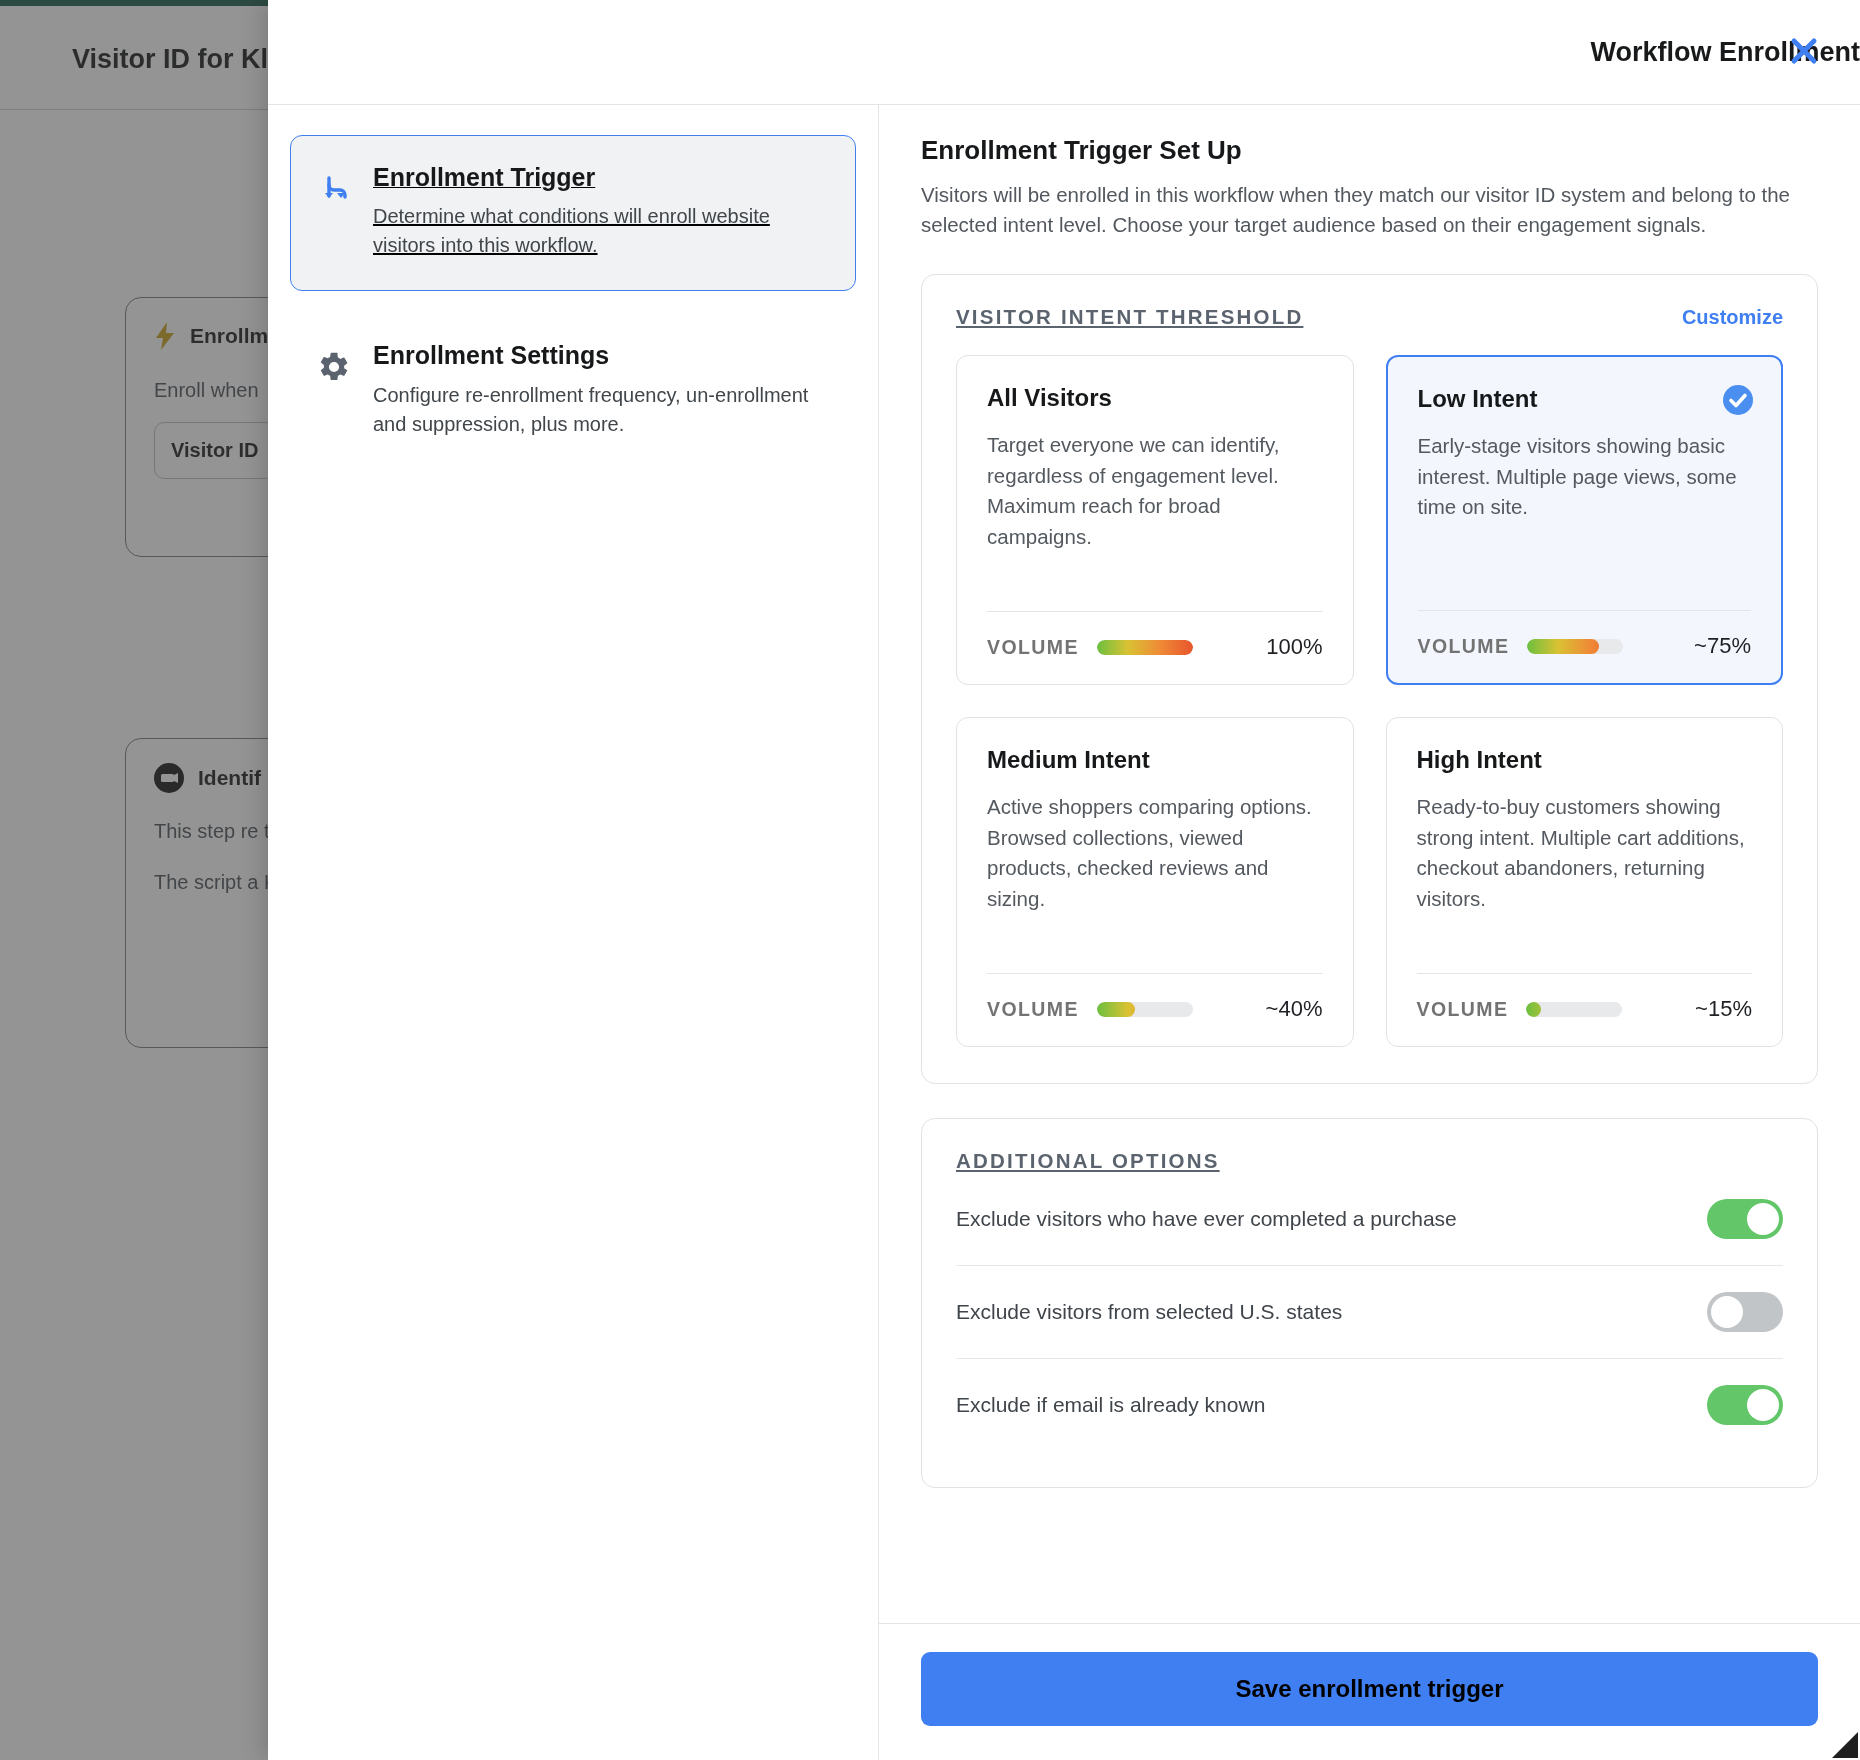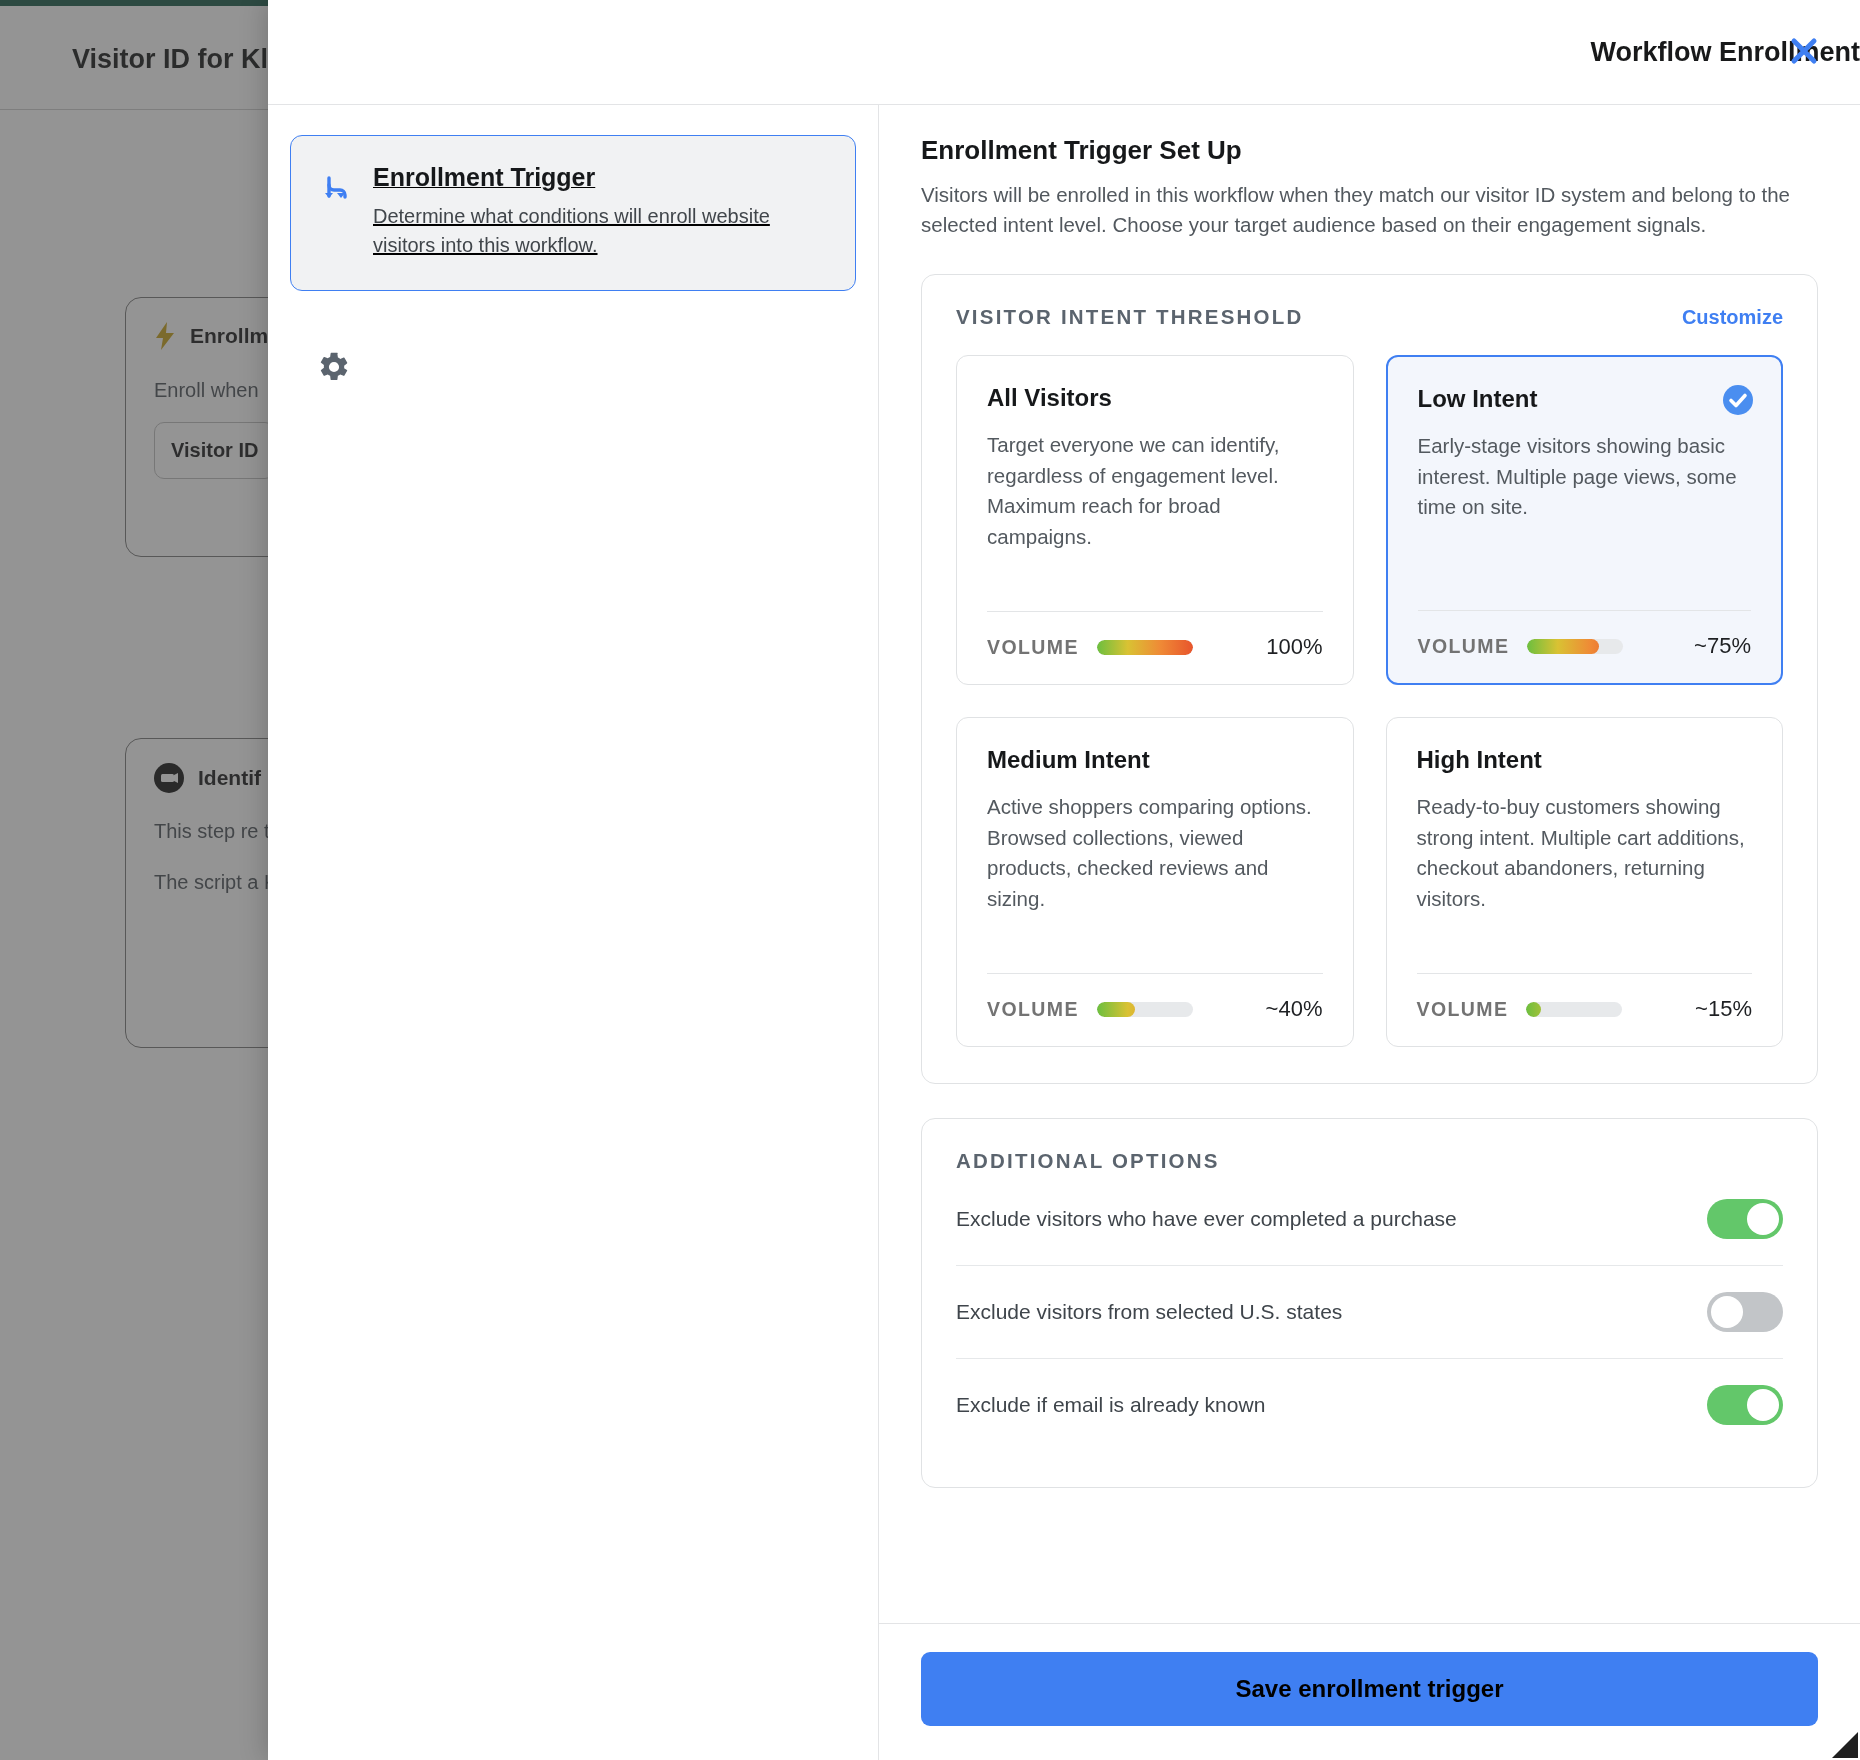--- a/index.html
+++ b/index.html
@@ -128,20 +128,21 @@
     margin-top: 34px;
     border: 1px solid #e0e2e4; border-radius: 14px;
     padding: 30px 34px 36px 34px;
   }
   .panel-head {
     display: flex; align-items: center; justify-content: space-between;
   }
   .panel-label {
     font-size: 20.5px; font-weight: bold; color: #5b646e;
     letter-spacing: 2.2px;
+    text-decoration: underline;
   }
   .panel-action {
     font-size: 20px; font-weight: bold; color: #3f7ff2; cursor: pointer;
   }
 
   .intent-grid {
     margin-top: 26px;
     display: grid; grid-template-columns: 1fr 1fr; gap: 32px;
   }
   .intent-card {
@@ -299,20 +300,24 @@
           <span class="nav-title">Enrollment Trigger</span>
           <span class="nav-desc" style="display:block">Determine what conditions will enroll website visitors into this workflow.</span>
         </span>
       </div>
 
       <div class="nav-item">
         <span class="nav-icon">
           <svg width="34" height="34" viewBox="0 0 24 24">
             <path fill="#5b646e" d="M19.14 12.94a7.4 7.4 0 0 0 .06-.94 7.4 7.4 0 0 0-.06-.94l2.03-1.58a.48.48 0 0 0 .12-.61l-1.92-3.32a.48.48 0 0 0-.59-.21l-2.39.96a7.03 7.03 0 0 0-1.62-.94l-.36-2.54A.47.47 0 0 0 13.93 2h-3.84a.47.47 0 0 0-.47.4l-.36 2.54c-.59.24-1.13.56-1.62.94l-2.39-.96a.48.48 0 0 0-.59.21L2.74 8.45a.48.48 0 0 0 .12.61l2.03 1.58c-.04.31-.06.63-.06.94s.02.63.06.94l-2.03 1.58a.48.48 0 0 0-.12.61l1.92 3.32c.12.21.37.29.59.21l2.39-.96c.49.38 1.03.7 1.62.94l.36 2.54c.04.23.24.4.47.4h3.84c.23 0 .43-.17.47-.4l.36-2.54c.59-.24 1.13-.56 1.62-.94l2.39.96c.22.08.47 0 .59-.21l1.92-3.32a.48.48 0 0 0-.12-.61ZM12 15.6A3.6 3.6 0 1 1 15.6 12 3.6 3.6 0 0 1 12 15.6Z"></path>
           </svg>
+        </span>
+        <span class="nav-text">
+          <span class="nav-title">Enrollment Settings</span>
+          <span class="nav-desc" style="display:block">Configure re-enrollment frequency, un-enrollment and suppression, plus more.</span>
         </span>
       </div>
     </div>
 
     <div id="modal-main">
       <div id="main-scroll">
 
         <div id="section-title">Enrollment Trigger Set Up</div>
         <div id="section-sub">Visitors will be enrolled in this workflow when they match our visitor ID system and belong to the selected intent level. Choose your target audience based on their engagement signals.</div>
 

